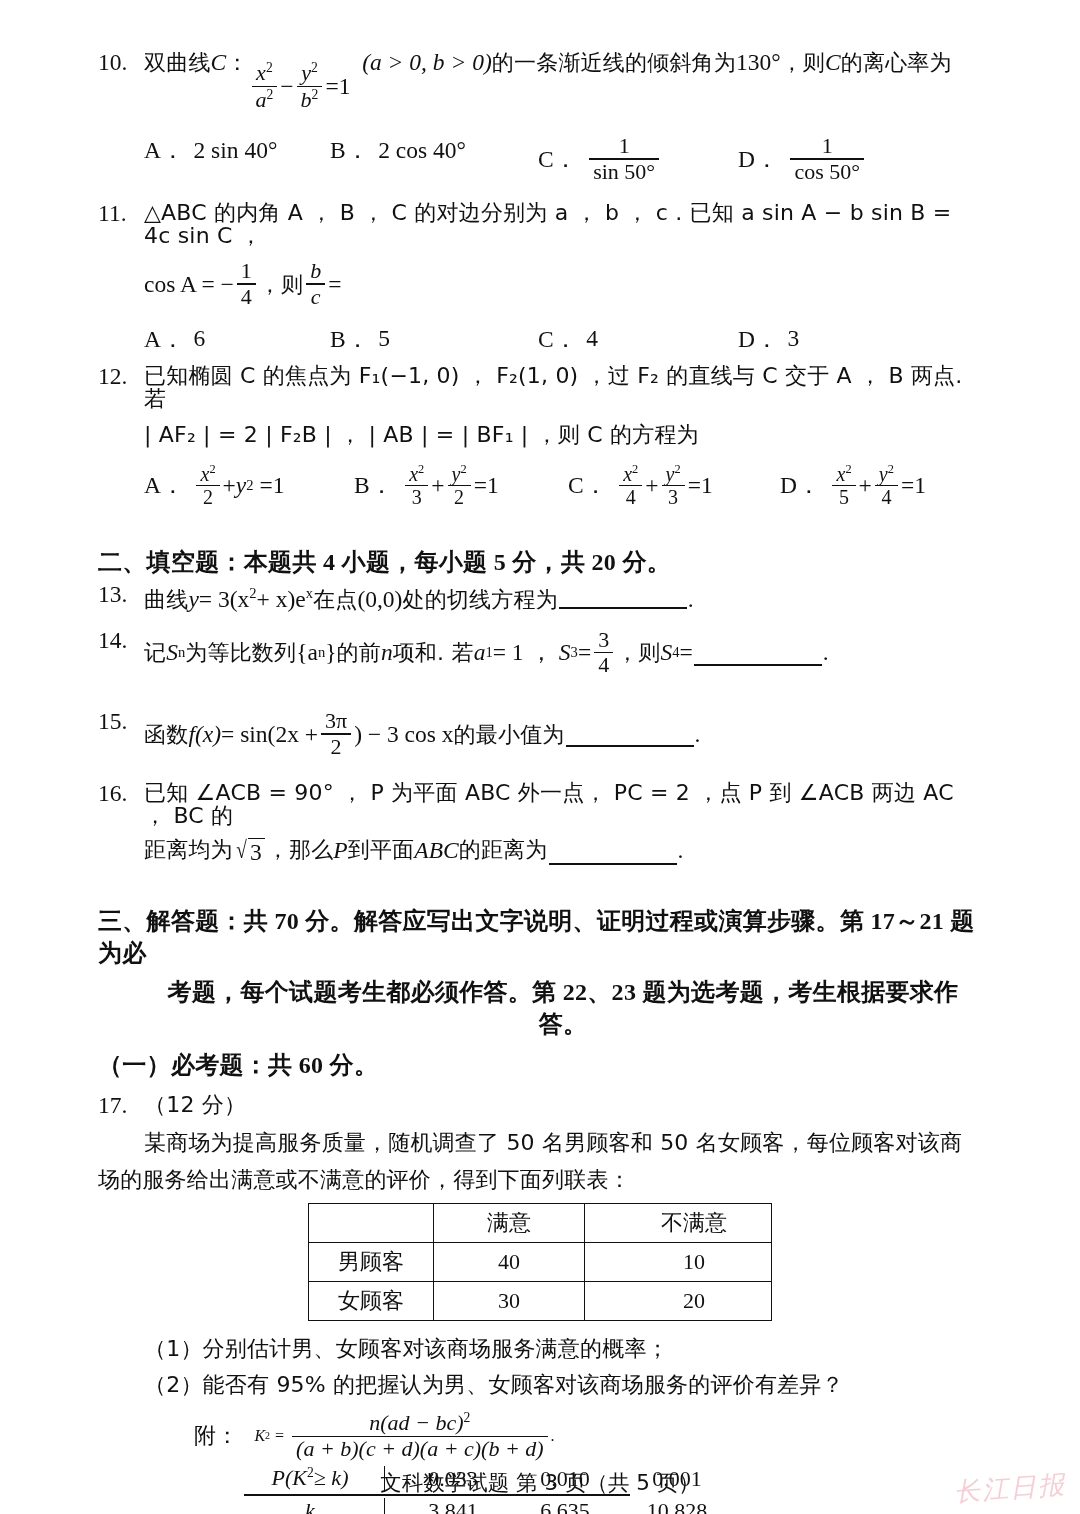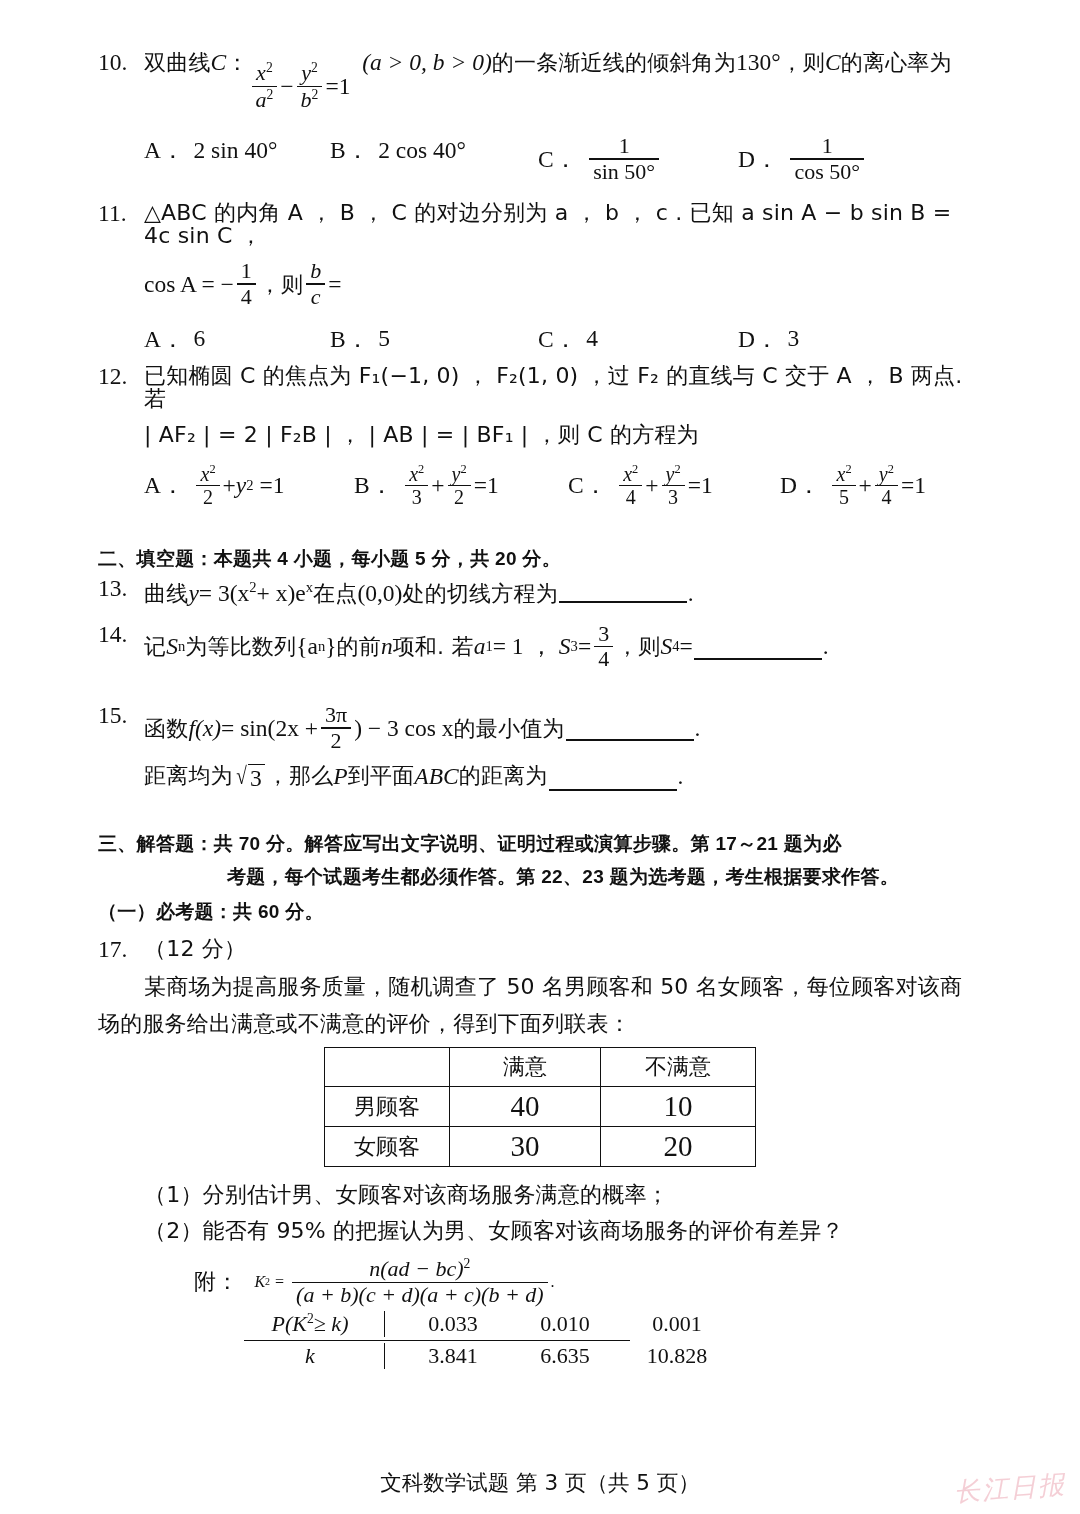--- a/index.html
+++ b/index.html
@@ -127,23 +127,23 @@
   .blank {
     display: inline-block;
     width: 128px;
     border-bottom: 2px solid #111;
     height: 1.05em;
     vertical-align: -2px;
     margin: 0 1px;
   }
 
   .sect {
-    font-family: Liberation Sans, sans-serif;
+    font-family: Liberation Serif, serif;
     font-weight: bold;
-    font-size: 19px;
+    font-size: 24px;
     letter-spacing: 0.3px;
   }
   .indent1 { padding-left: 46px; }
 
   
   .ctab-wrap {
     display: flex;
     justify-content: center;
     margin-top: 8px;
   }
@@ -153,22 +153,22 @@
   }
   table.ctab td, table.ctab th {
     border: 1.6px solid #111;
     text-align: center;
     font-weight: normal;
     font-family: "DejaVu Sans", "Liberation Sans", sans-serif;
     padding: 3px 0;
   }
   table.ctab .c0 { width: 124px; height: 32px; }
   table.ctab .c1 { width: 150px; }
-  table.ctab .c2 { width: 154px; }
-  table.ctab .num { font-family: "Liberation Serif", serif; font-size: 29px; }
+  table.ctab .c2 { width: 154px; padding-left: 32px; }
+  table.ctab .num { font-family: "Liberation Serif", serif; font-size: 22px; }
 
   
   .ktab {
     margin-top: 4px;
     margin-left: 146px;
     font-family: "Liberation Serif", serif;
     font-size: 22px;
     display: inline-block;
   }
   .ktab .krow {
@@ -437,20 +437,24 @@
               <span class="den">2</span>
             </span>
             <span class="mr">) − 3 cos x</span>
             <span class="cn">的最小值为</span>
             <span class="blank"></span>
             <span class="mr">.</span>
           </span>
     </div>
   </div>
 
+  <div class="qline" style="margin-top:22px;">
+    <div class="qnum">16.</div>
+    <div class="qbody cn">已知 ∠ACB = 90° ， P 为平面 ABC 外一点， PC = 2 ，点 P 到 ∠ACB 两边 AC ， BC 的</div>
+  </div>
   <div class="qline indent1" style="margin-top:11px;">
     <span class="cn">距离均为</span>
         <span class="sqrt">
           <span class="rad">√</span>
           <span class="rcont mr">3</span>
         </span>
         <span class="cn">，那么</span>
         <span class="mi">P</span>
         <span class="cn">到平面</span>
         <span class="mi">ABC</span>

